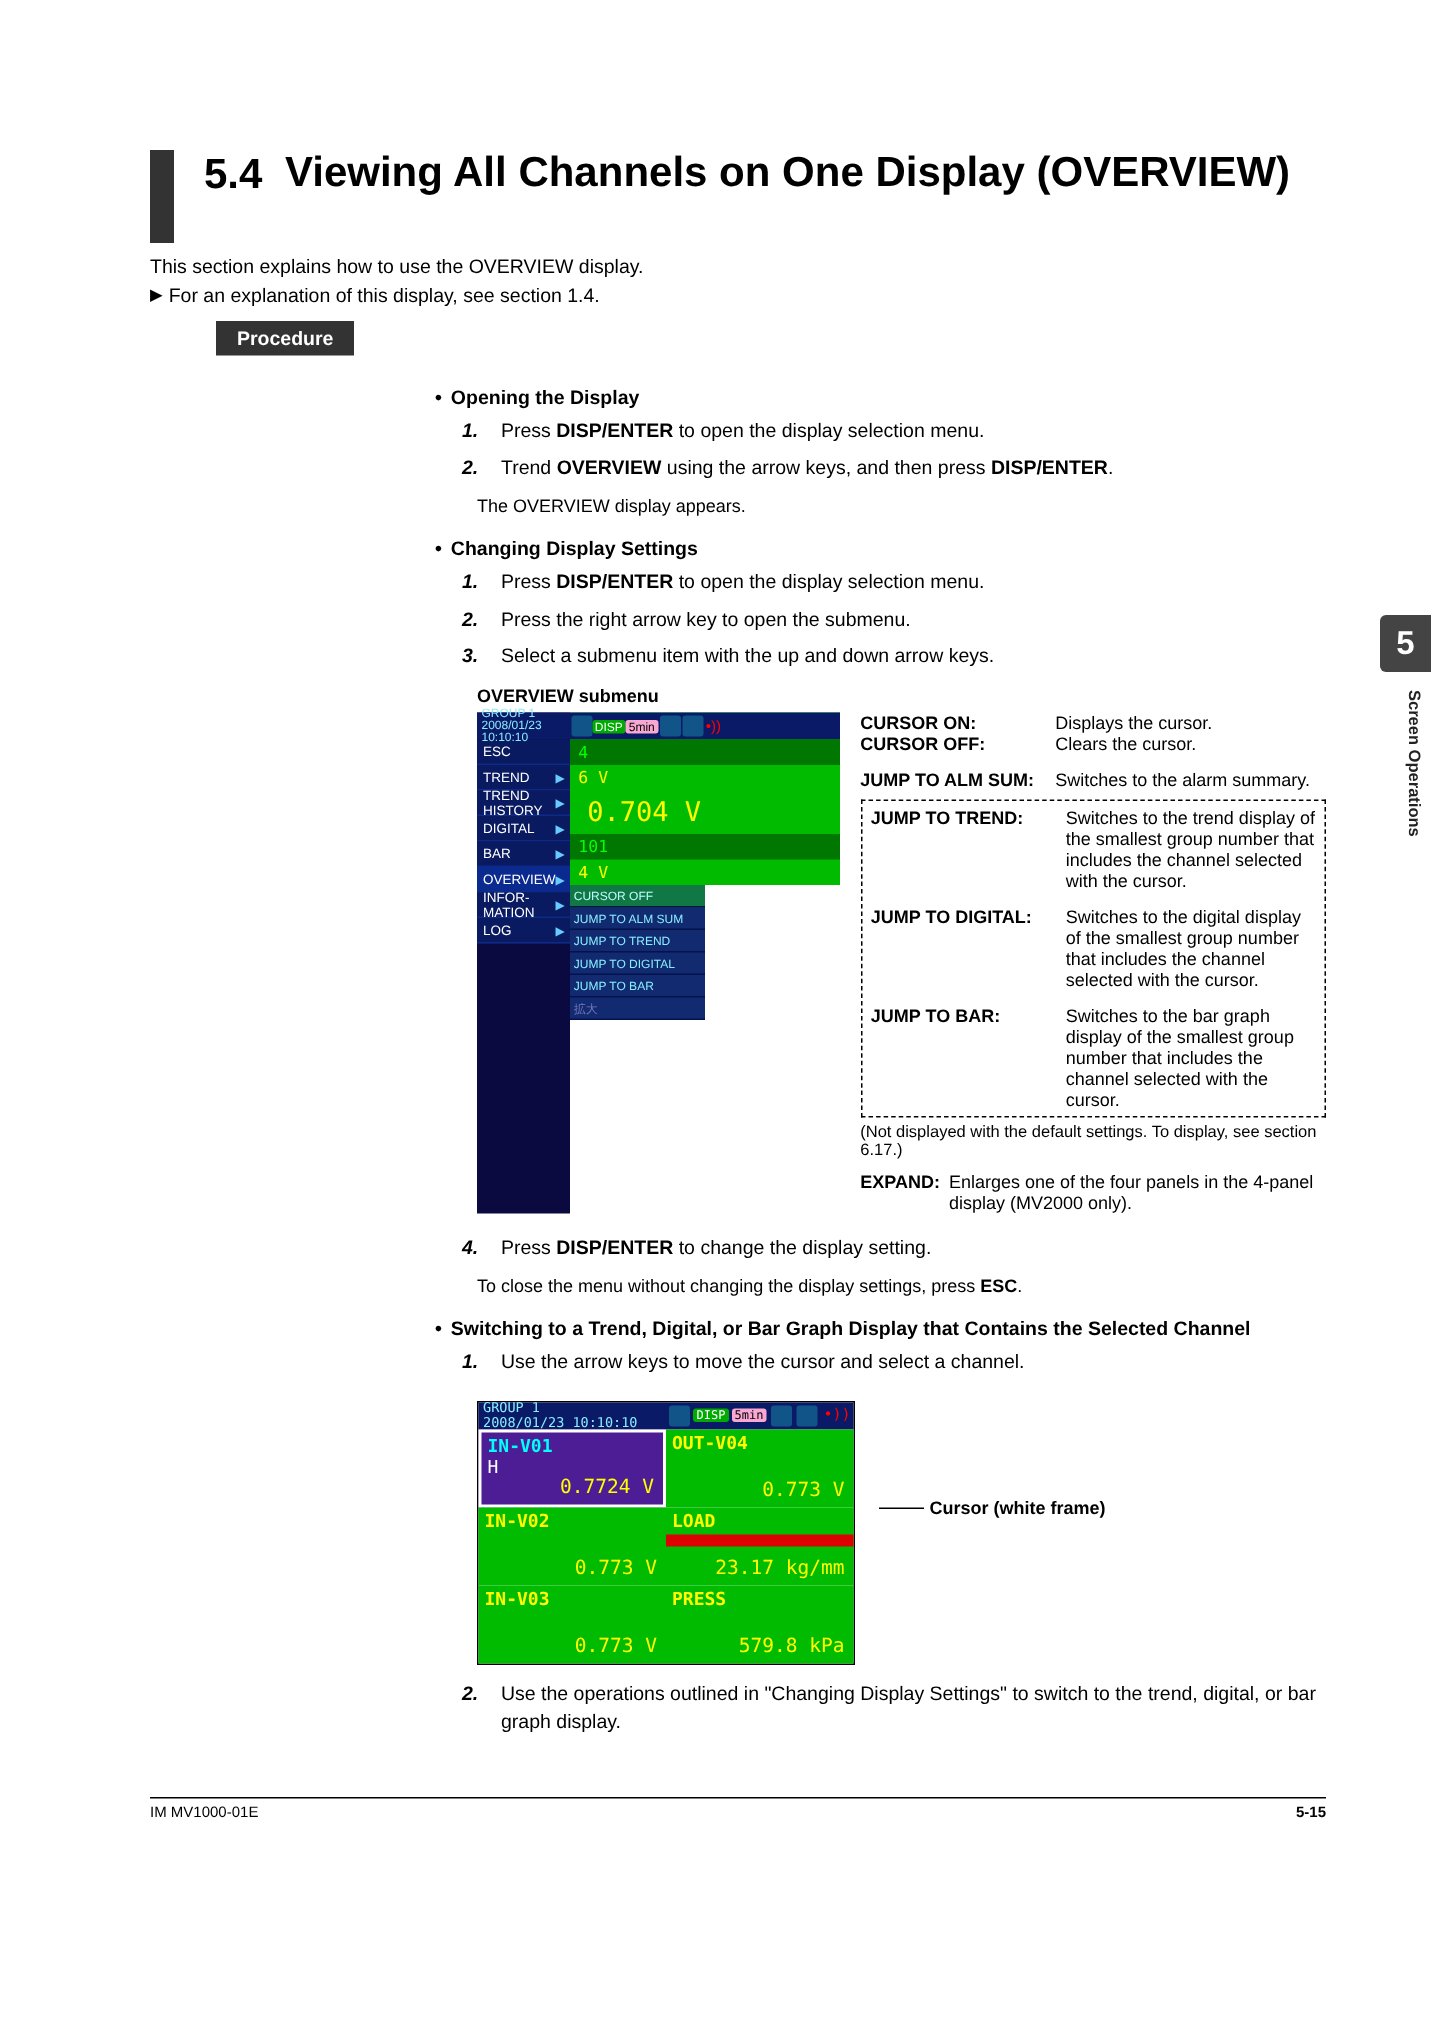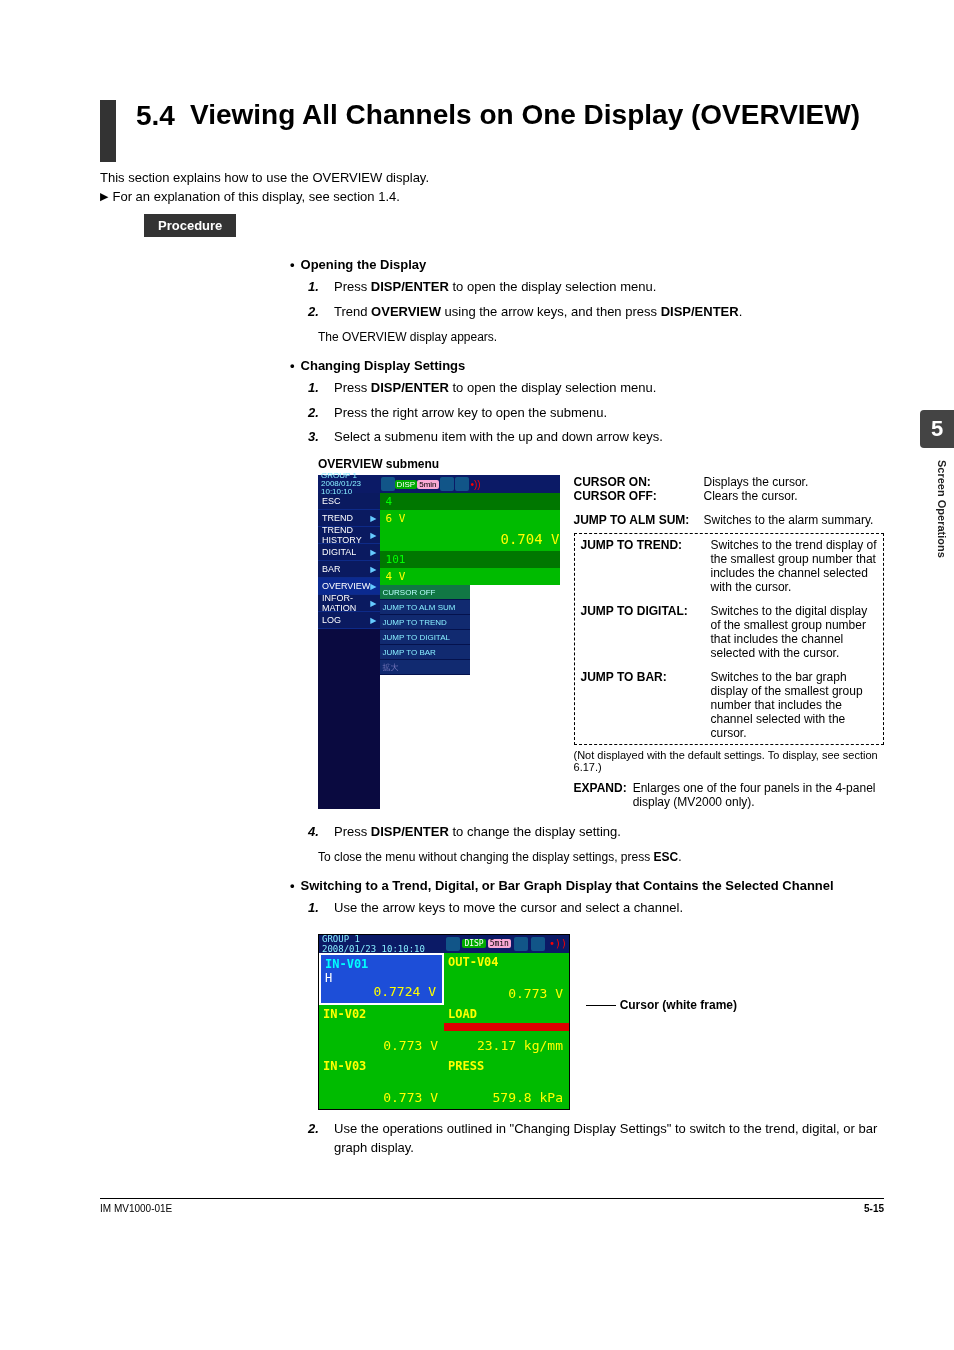--- a/index.html
+++ b/index.html
@@ -99,39 +99,39 @@
   .mi .tri2 { margin-left:auto; margin-right:3px; color:#6cf; font-size:8px;}
   .mi.sel { background:#0b2a90; }
   .sub-panel { width:90px; background:#112a70; font-size:8px;}
   .si { height:14px; padding-left:3px; color:#8ef; border-bottom:1px solid #05124d; display:flex; align-items:center;}
   .si.sel { background:#174; color:#bff;}
   .si.dim { color:#77b;}
   
   .green-panel { background:#0b0; width:180px; position:relative; }
   .g-cell { color:#ff0; font-family:monospace; font-size:11px; padding:2px 6px;}
   .g-cell.h { color:#0f0; background:#070; }
-  .g-big { color:#ff0; font-family:monospace; font-size:14px; text-align:right; padding:4px 0;}
+  .g-big { color:#ff0; font-family:monospace; font-size:18px; text-align:left; padding:4px 12px;}
   
   .info-col { margin-left:14px; font-size:12px; }
   .info-row { display:flex; margin-bottom:10px; }
   .info-lbl { font-weight:bold; min-width:130px;}
   .info-desc {  }
   .dashed-box { border:1px dashed #000; padding:4px 6px 2px 6px; margin-top:-4px;}
   .small-note { font-size:11px; margin-top:4px; margin-bottom:8px;}
   .expand-row { display:flex; gap:6px; font-size:12px; }
   
   
   .shot2 { margin-left:28px; margin-top:6px; width:250px; font-family:monospace; font-size:11px; border:1px solid #000; display:inline-block; vertical-align:top;}
   .s2-top { display:flex; align-items:center; background:#0b1a66; height:18px; color:#8ef; font-size:9px; padding-left:3px;}
   .s2-top .rt { margin-left:auto; display:flex; align-items:center; gap:2px; padding-right:2px;}
   .s2-row { display:flex; }
   .cell { width:125px; height:52px; box-sizing:border-box; padding:2px 4px; position:relative;}
   .cell .tag { font-size:12px; font-weight:bold;}
   .cell .val { position:absolute; bottom:4px; right:6px; font-size:13px;}
-  .c11 { background:#1d4ed8; color:#ff0; border:2px solid #fff;}
+  .c11 { background:#4c1d95; color:#ff0; border:2px solid #fff;}
   .c11 .tag { color:#0ff;}
   .c11 .h { color:#fff; font-size:12px;}
   .c12 { background:#0b0;} .c12 .tag{color:#ff0;} .c12 .val{color:#ff0;}
   .c21 { background:#0b0;} .c21 .tag{color:#ff0;} .c21 .val{color:#ff0;}
   .c22 { background:#0b0; position:relative;} .c22 .tag{color:#ff0;} .c22 .val{color:#ff0;}
   .c22 .redband{position:absolute; left:0; top:18px; right:0; height:8px; background:#d00;}
   .c31 { background:#0b0;} .c31 .tag{color:#ff0;} .c31 .val{color:#ff0;}
   .c32 { background:#0b0;} .c32 .tag{color:#ff0;} .c32 .val{color:#ff0;}
   
   .cursor-note { display:inline-block; vertical-align:top; margin-left:12px; margin-top:70px; font-weight:bold; font-size:12px;}

